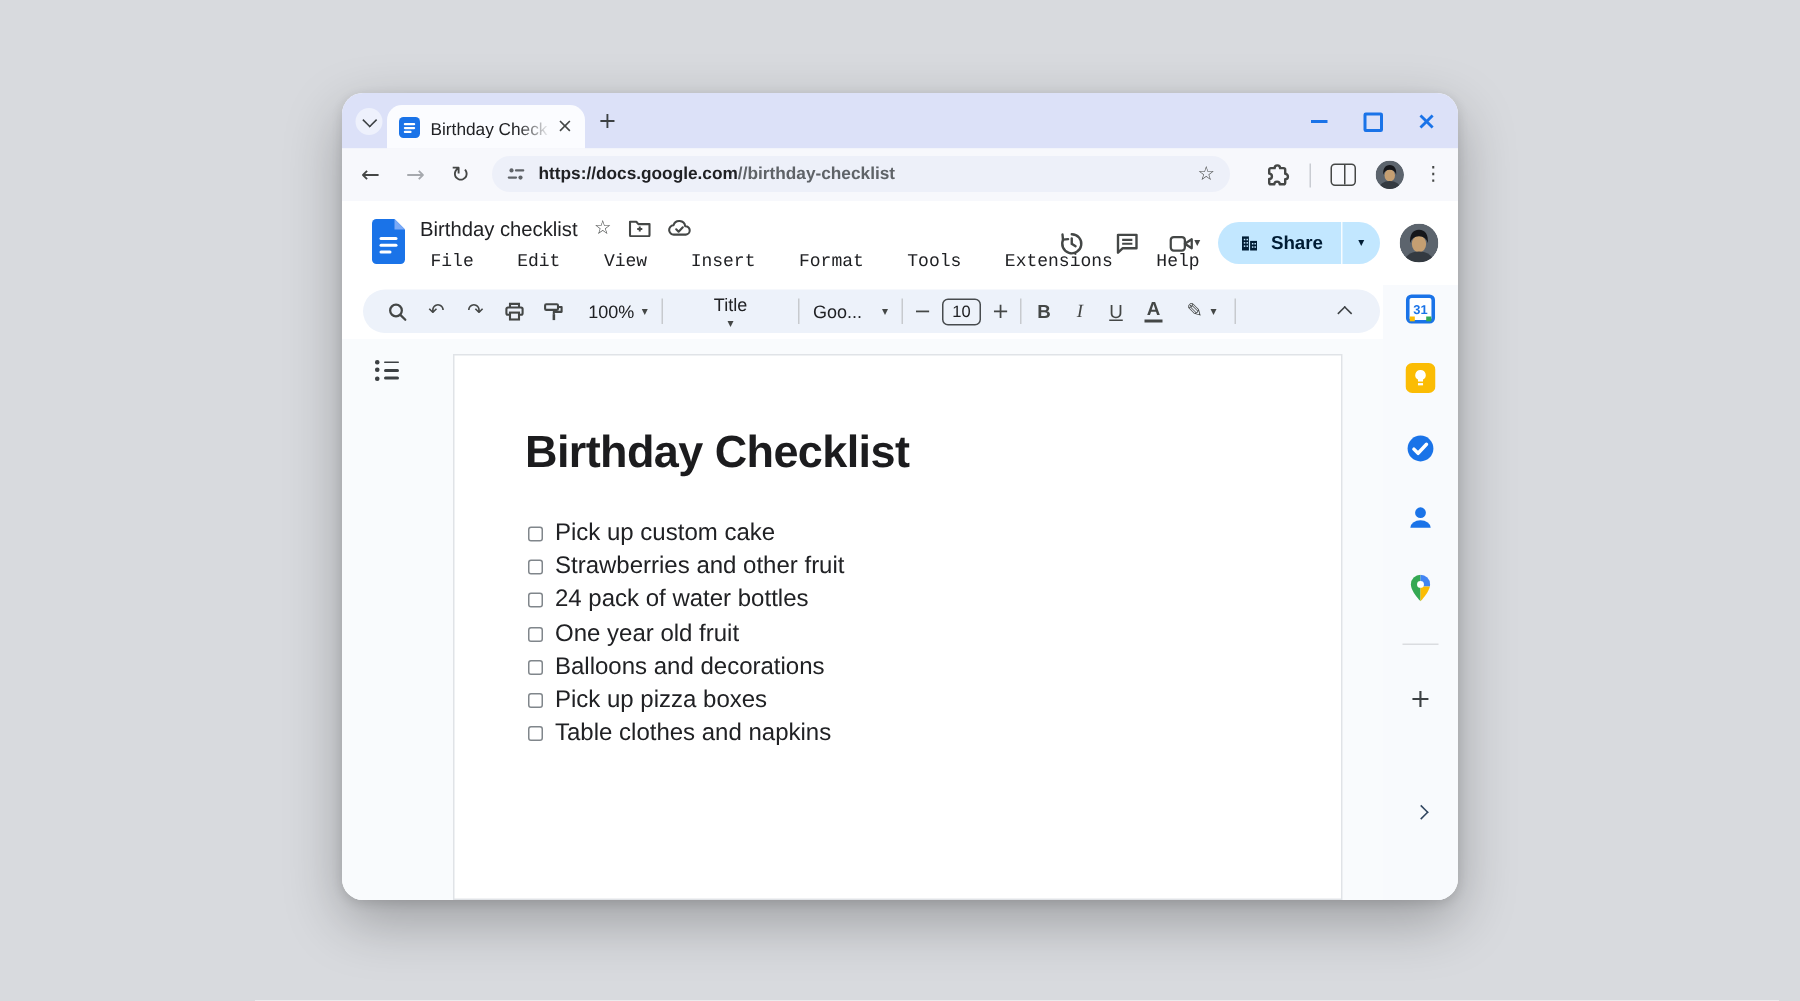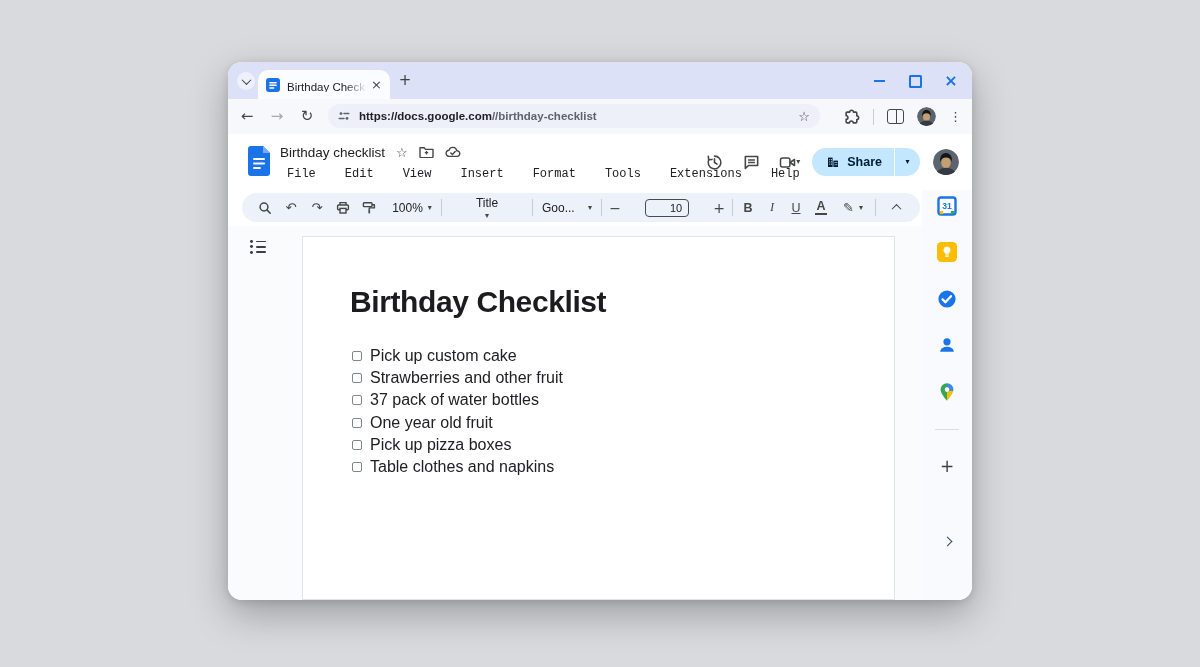--- a/index.html
+++ b/index.html
@@ -92,21 +92,21 @@
     display:flex;align-items:center;padding:0 10px;box-sizing:border-box;
   }
   .tb{height:24px;display:flex;align-items:center;justify-content:center;border-radius:4px;cursor:pointer;color:#444746;}
   .tb-ic{width:26px;font-size:13px;}
   .tb-sep{width:1px;height:17px;background:#c7cace;margin:0 3px;}
   .tb-zoom{width:52px;gap:5px;font-size:12px;color:#202124;margin-left:4px;}
   .tb-style{width:84px;justify-content:space-between;padding:0 6px;font-size:12px;color:#202124;box-sizing:border-box;flex-direction:column;}
   .tb-font{width:62px;justify-content:space-between;padding:0 6px;font-size:12px;color:#202124;box-sizing:border-box;}
   .tb-sz{width:20px;font-size:14px;}
   .sizebox{width:24px;height:16px;border:1.5px solid #474b4e;border-radius:4px;display:flex;align-items:center;
-    justify-content:center;font-size:11px;color:#202124;background:transparent;cursor:text;margin:0 20px;padding-left:18px;}
+    justify-content:center;font-size:11px;color:#202124;background:transparent;cursor:text;margin:0 3px;}
   .tb-b{width:24px;font-size:12.5px;font-weight:700;}
   .tb-i{width:24px;font-size:12.5px;font-style:italic;font-family:"Liberation Serif","DejaVu Serif",serif;}
   .tb-u{width:24px;font-size:12.5px;text-decoration:underline;}
   .tb-a{width:26px;font-size:12.5px;font-weight:700;}
   .tb-a span{border-bottom:2.6px solid #444746;padding:0 1px 0px 1px;line-height:1.1;}
   .tb-pen{width:38px;gap:5px;}
   .chev-up-wrap{margin-left:auto;width:28px;display:flex;justify-content:center;cursor:pointer;}
   .chev-up{transform:rotate(-135deg) translate(-1px,-1px);}
 
   
@@ -377,28 +377,32 @@
             <span class="chk-label">Pick up custom cake</span>
           </div>
 
           <div class="chk-row">
             <span class="chk-box"></span>
             <span class="chk-label">Strawberries and other fruit</span>
           </div>
 
           <div class="chk-row">
             <span class="chk-box"></span>
-            <span class="chk-label">37 pack of water bottles</span>
+            <span class="chk-label">24 pack of water bottles</span>
           </div>
 
           <div class="chk-row">
             <span class="chk-box"></span>
             <span class="chk-label">One year old fruit</span>
           </div>
 
+          <div class="chk-row">
+            <span class="chk-box"></span>
+            <span class="chk-label">Balloons and decorations</span>
+          </div>
 
           <div class="chk-row">
             <span class="chk-box"></span>
             <span class="chk-label">Pick up pizza boxes</span>
           </div>
 
           <div class="chk-row">
             <span class="chk-box"></span>
             <span class="chk-label">Table clothes and napkins</span>
           </div>

